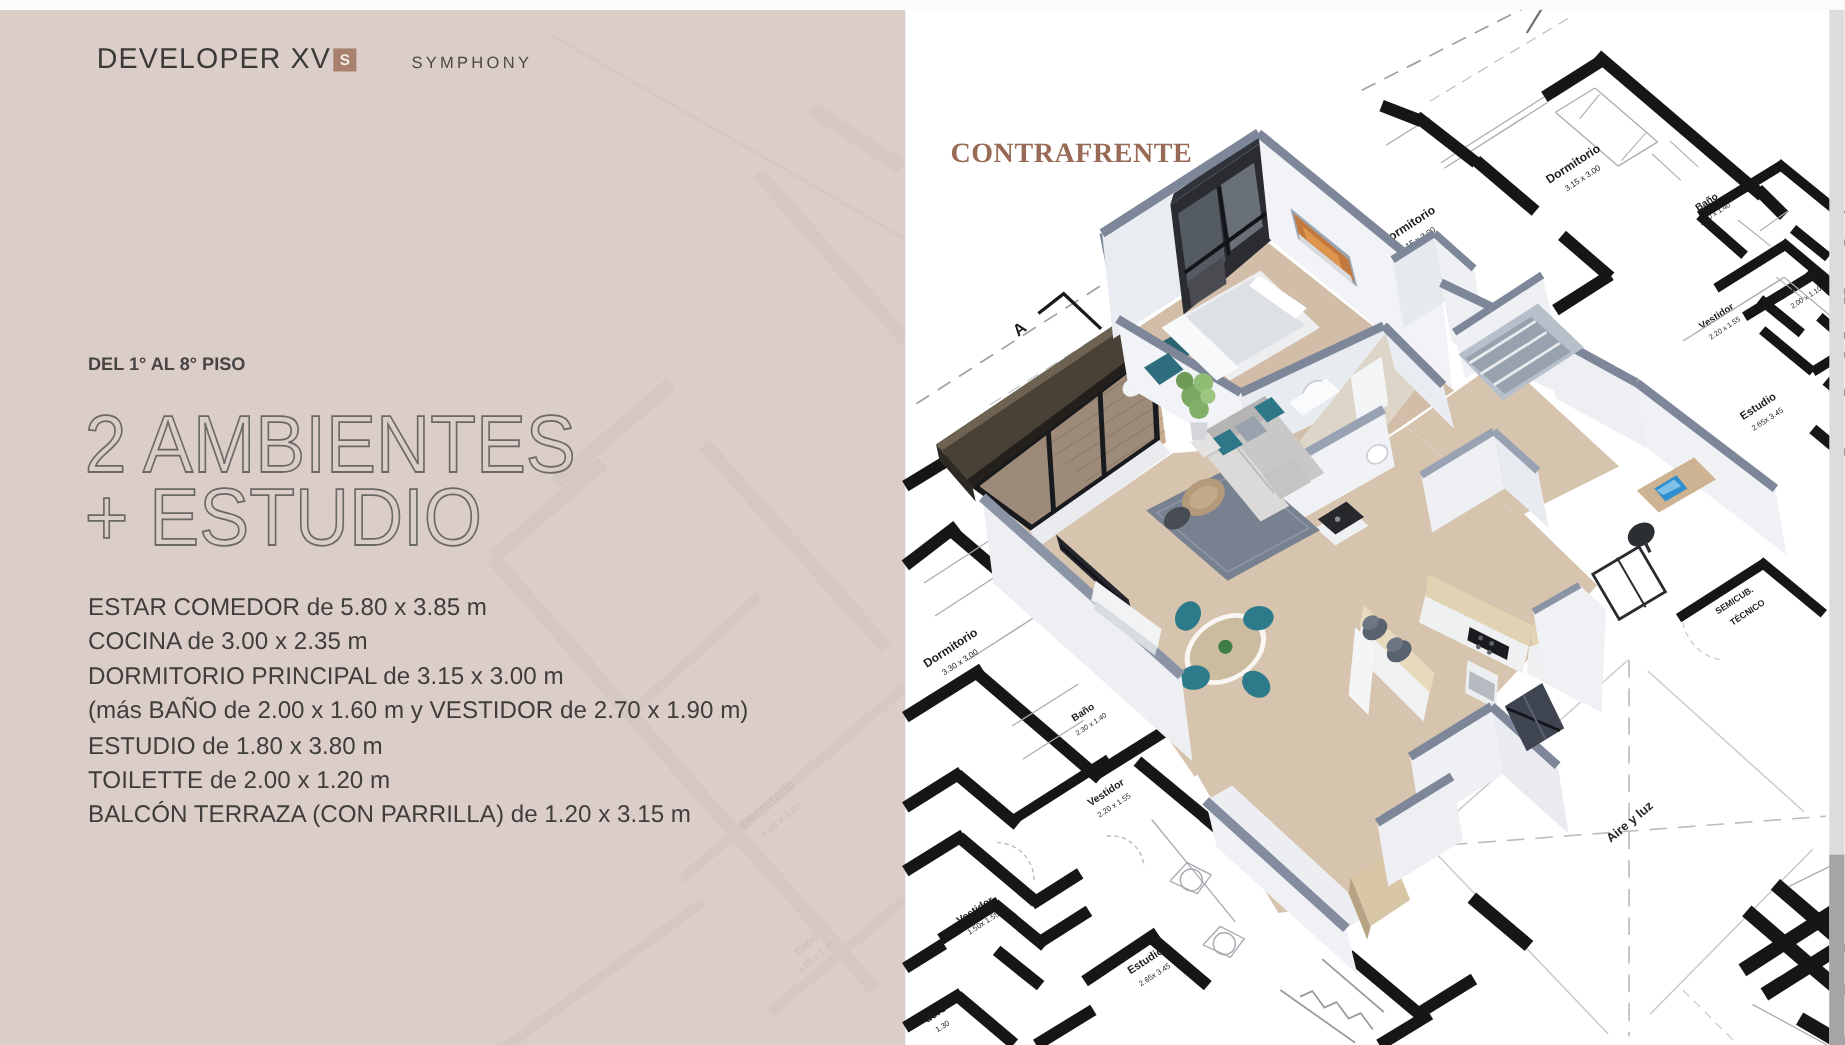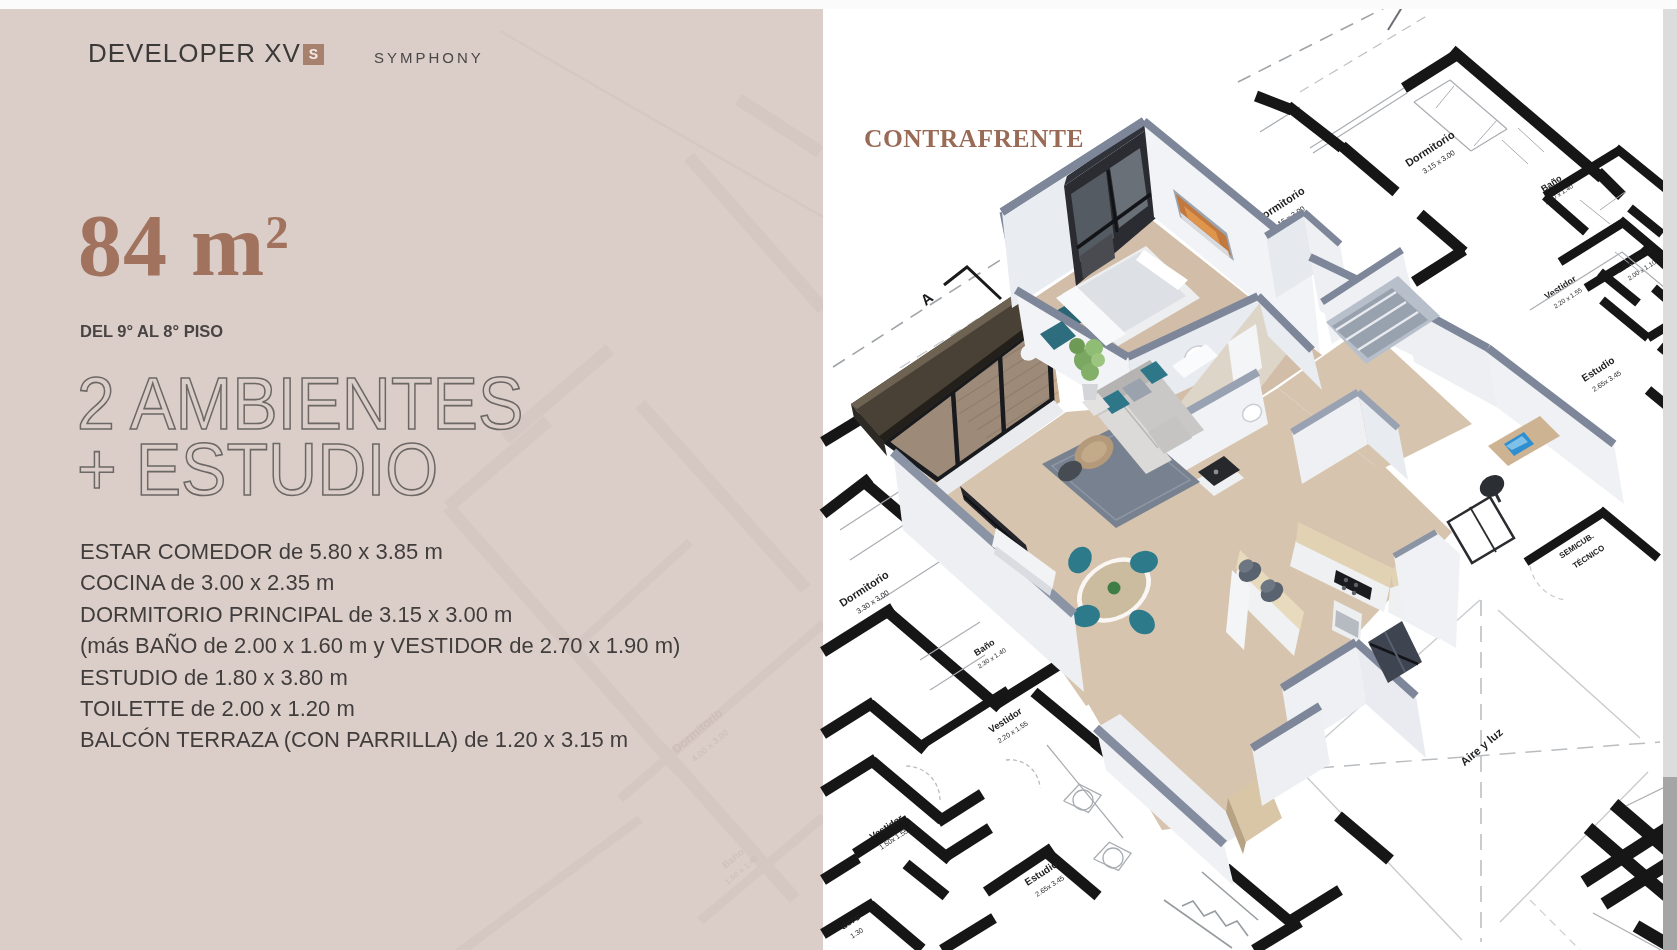--- a/index.html
+++ b/index.html
@@ -30,23 +30,22 @@
 <text x="735" y="852" font-size="10" transform="rotate(-40 735 852)" text-anchor="middle">Baño</text>
 <text x="743" y="863" font-size="8" transform="rotate(-40 743 863)" text-anchor="middle">1.60 x 1.40</text>
 </g>
 </svg>
 
 <div style="position:absolute;left:88px;top:29px;font-size:26px;letter-spacing:1px;color:#3c3a39;">DEVELOPER XV</div>
 
 <div style="position:absolute;left:303px;top:35px;width:21px;height:21px;background:#a8816e;color:#f3ece8;font-size:14px;font-weight:bold;text-align:center;line-height:20px;">S</div>
 <div style="position:absolute;left:331px;top:40px;font-size:15px;letter-spacing:3px;color:#4a4846;font-weight:normal;margin-left:43px;">SYMPHONY</div>
 
-<div class="serif" style="position:absolute;left:78px;top:186px;font-size:88px;font-weight:bold;color:#a1735e;letter-spacing:1px;">84 m<span style="font-size:47px;vertical-align:27px;">2</span></div>
-
-<div style="position:absolute;left:80px;top:313px;font-size:16.5px;font-weight:bold;color:#474443;">DEL 9° AL 8° PISO</div>
+
+<div style="position:absolute;left:80px;top:313px;font-size:16.5px;font-weight:bold;color:#474443;">DEL 1° AL 8° PISO</div>
 
 <div style="position:absolute;left:77px;top:362px;font-size:74px;font-weight:400;color:#6d6967;line-height:66px;letter-spacing:0px;transform:scaleX(0.92);transform-origin:left top;color:transparent;-webkit-text-stroke:1.6px #6c6866;">2 AMBIENTES<br>+ ESTUDIO</div>
 
 <div style="position:absolute;left:80px;top:527px;font-size:22px;color:#403d3c;line-height:31.4px;">
 ESTAR COMEDOR de 5.80 x 3.85 m<br>
 COCINA de 3.00 x 2.35 m<br>
 DORMITORIO PRINCIPAL de 3.15 x 3.00 m<br>
 (más BAÑO de 2.00 x 1.60 m y VESTIDOR de 2.70 x 1.90 m)<br>
 ESTUDIO de 1.80 x 3.80 m<br>
 TOILETTE de 2.00 x 1.20 m<br>

